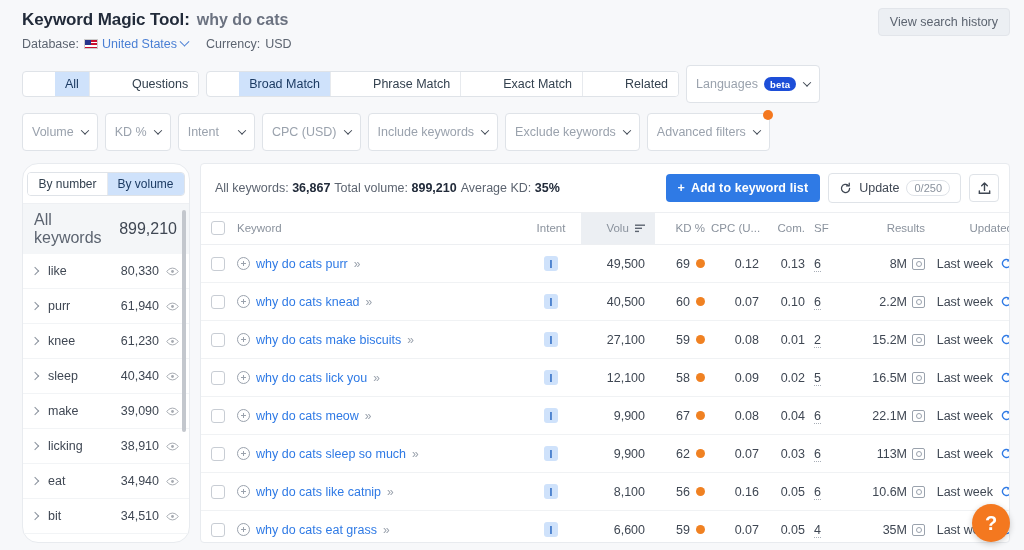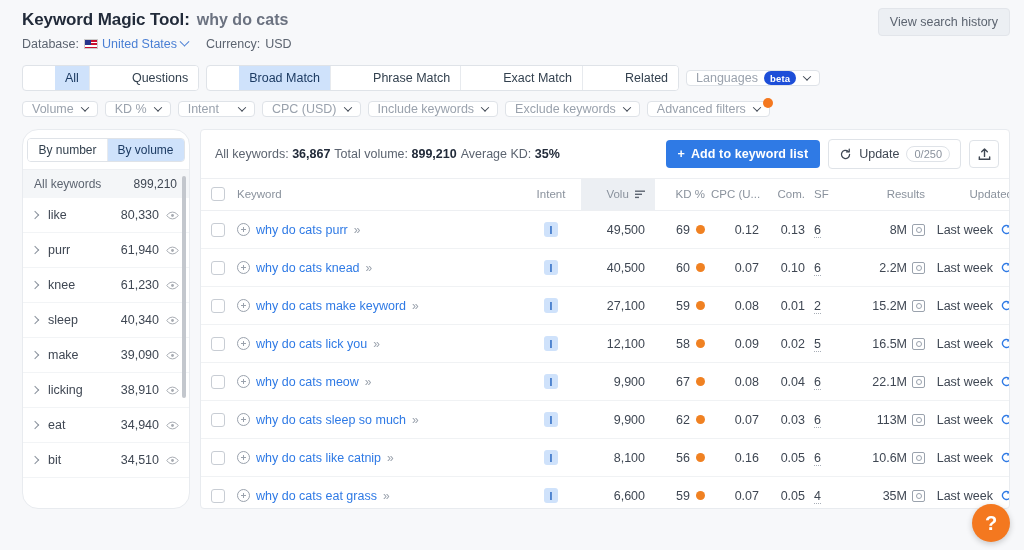--- a/index.html
+++ b/index.html
@@ -39,21 +39,21 @@
   .filters { padding: 14px 16px 0 22px; }
   .filter-row { display: flex; align-items: center; gap: 7px; }
   .filter-row.second { margin-top: 10px; }
   .seg-group { display: flex; border: 1px solid #dfe3e8; border-radius: 4px; overflow: hidden;
                background: #fff; height: 26px; }
   .seg { font-size: 12.5px; color: #33414f; padding: 0 10px; display: flex; align-items: center;
          cursor: pointer; border-right: 1px solid #e7eaee; background: #fff; white-space: nowrap; margin-left: 32px;}
   .seg:last-child { border-right: none; }
   .seg.active { background: #cfe2fb; color: #1c3b63; font-weight: normal; }
   .pill {
-    height: 16px; display: inline-flex; align-items: center; gap: 6px;
+    height: 38px; display: inline-flex; align-items: center; gap: 6px;
     border: 1px solid #dfe3e8; border-radius: 4px; background: #fff;
     padding: 0 9px; font-size: 12.5px; color: #9aa2ad; cursor: pointer; white-space: nowrap; text-align: right;
   }
   .pill .chev { width:6px; height:6px; border-right:1.5px solid #3f4753; border-bottom:1.5px solid #3f4753;
                 transform: rotate(45deg) translate(-1px,-1px); margin-left: 2px; }
   .pill.spaced .chev { margin-left: 14px; }
   .beta-badge { background: #1d4ed8; color: #fff; font-size: 9.5px; font-weight: bold;
                 border-radius: 7px; padding: 1.5px 6px; letter-spacing: .2px; }
   .pill.adv { position: relative; }
   .adv-dot { position: absolute; right: -4px; top: -4px; width: 10px; height: 10px;
@@ -65,21 +65,21 @@
   
   .sidebar { width: 168px; background: #fff; border: 1px solid #e8ebef; border-radius: 16px;
              display: flex; flex-direction: column; overflow: hidden; position: relative; }
   .side-toggle { display: flex; justify-content: center; padding: 8px 0 7px; }
   .toggle-group { display: flex; border: 1px solid #dfe3e8; border-radius: 4px; overflow: hidden; height: 24px; }
   .toggle-btn { font-size: 12px; color: #33414f; padding: 0 10px; display: flex; align-items: center;
                 cursor: pointer; background: #fff; border-right: 1px solid #e7eaee; }
   .toggle-btn:last-child { border-right: none; }
   .toggle-btn.active { background: #cfe2fb; color: #1c3b63; }
   .side-all { display: flex; align-items: center; justify-content: space-between;
-              background: #f4f6f8; padding: 7px 12px 7px 11px; font-size: 12px; color: #5c6470;
+              background: #f4f6f8; padding: 7px 12px 7px 11px; font-size: 16px; color: #5c6470;
               border-top: 1px solid #eef0f3; cursor: pointer; }
   .side-all .val { color: #3f4753; }
   .side-list { flex: 1; overflow: hidden; }
   .side-item { display: flex; align-items: center; padding: 10px 10px 10px 9px; font-size: 12.5px;
                color: #3f4753; cursor: pointer; border-bottom: 1px solid #f2f4f6; }
   .side-item .arrow { width: 6px; height: 6px; border-right: 1.4px solid #8a929d;
                       border-top: 1.4px solid #8a929d; transform: rotate(45deg); margin-right: 10px; flex: none;}
   .side-item .name { flex: 1; color: #3f4753; }
   .side-item .num { color: #3f4753; font-size: 12.5px; margin-right: 7px; }
   .eye { width: 13px; height: 13px; flex: none; opacity: .55; }
@@ -453,21 +453,21 @@
                     <path d="M13 8a5 5 0 1 1-1.6-3.7" fill="none" stroke="#2f7ae5" stroke-width="1.7" stroke-linecap="round"></path>
                     <path d="M12.6 1.4v3.4H9.2" fill="none" stroke="#2f7ae5" stroke-width="1.7" stroke-linecap="round" stroke-linejoin="round"></path>
                   </svg>
                 </span></td>
             </tr>
             <tr>
               <td class="c-check"><span class="chk"></span></td>
               <td class="c-kw">
                 <span class="kw-cell">
                   <span class="plus-circle"></span>
-                  <span class="kw-link">why do cats make keyword</span>
+                  <span class="kw-link">why do cats make biscuits</span>
                   <span class="chevs">»</span>
                 </span>
               </td>
               <td class="c-intent"><span class="intent-badge">I</span></td>
               <td class="c-vol">27,100</td>
               <td class="c-kd"><span class="kd-wrap">
                   <span>59</span>
                   <span class="kd-dot"></span>
                 </span></td>
               <td class="c-cpc">0.08</td>

